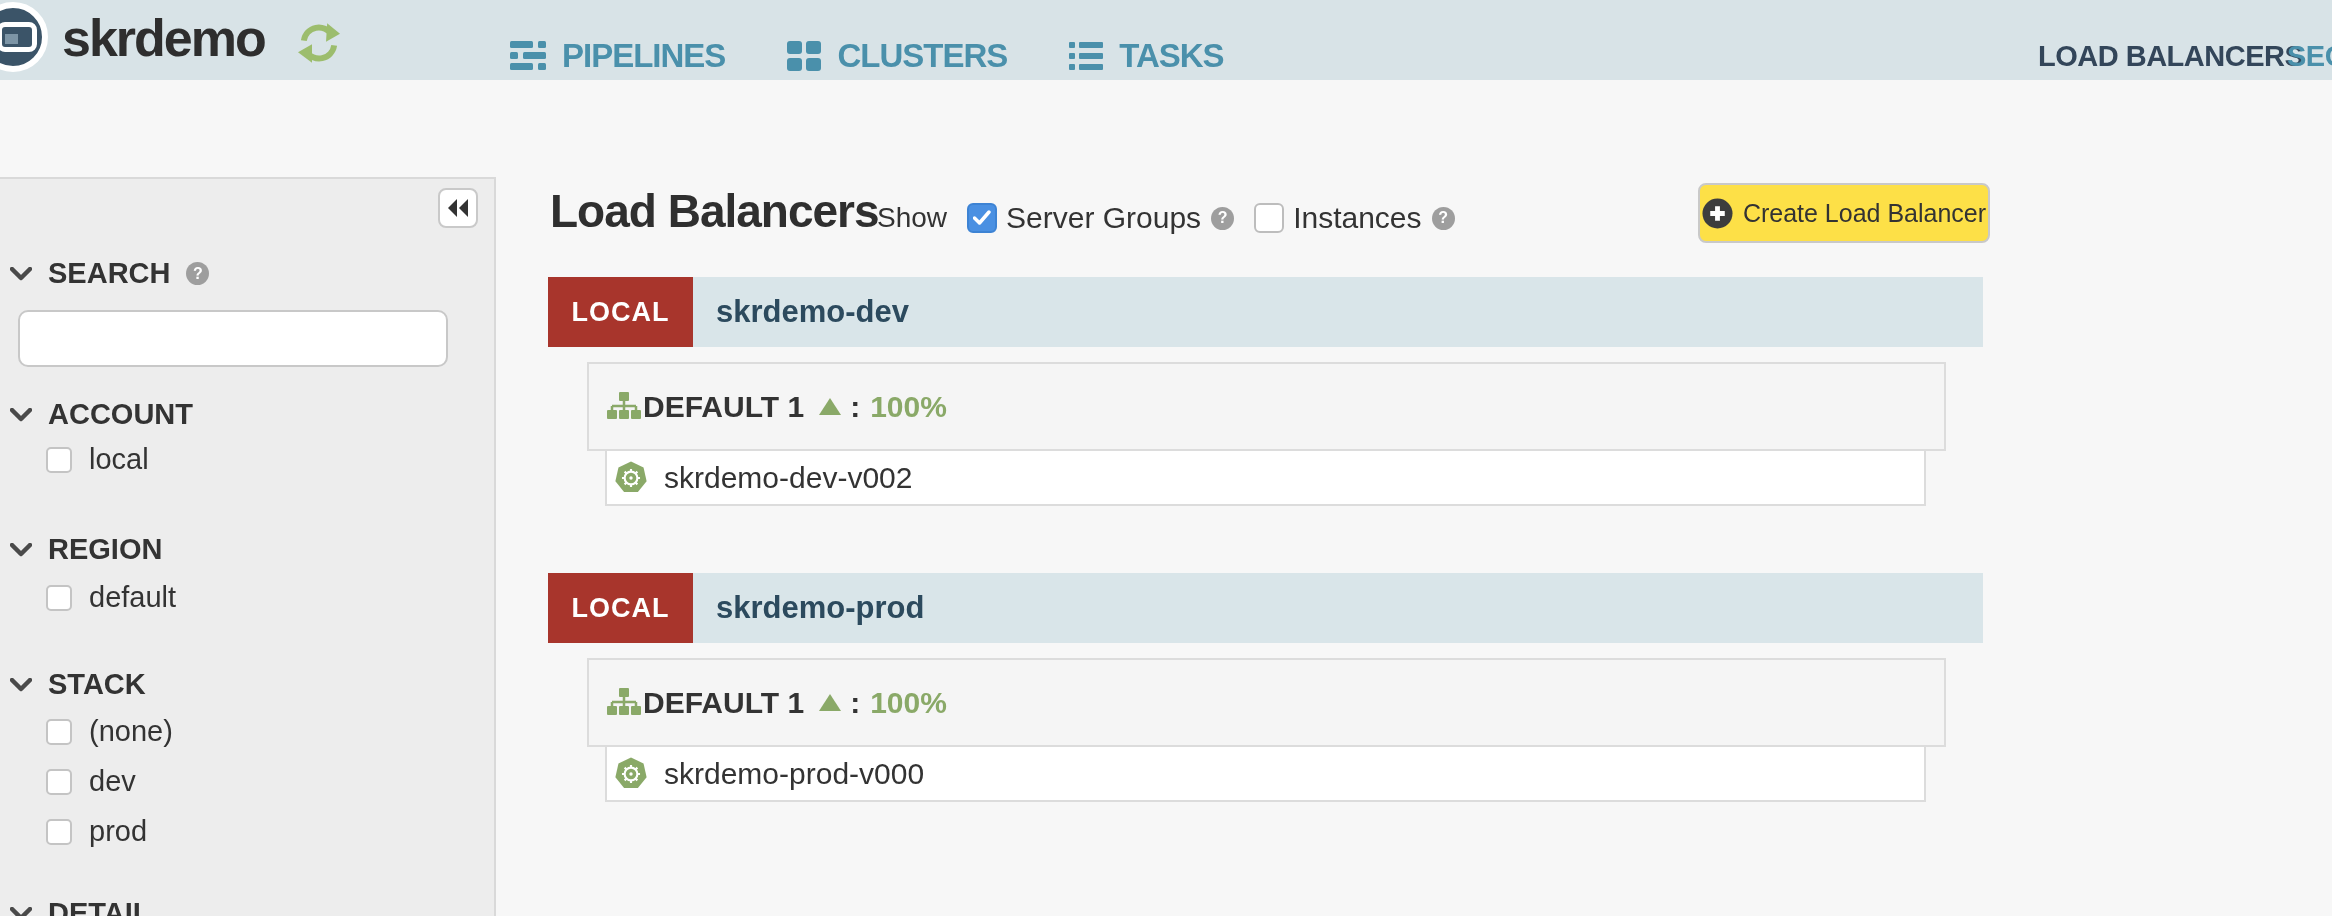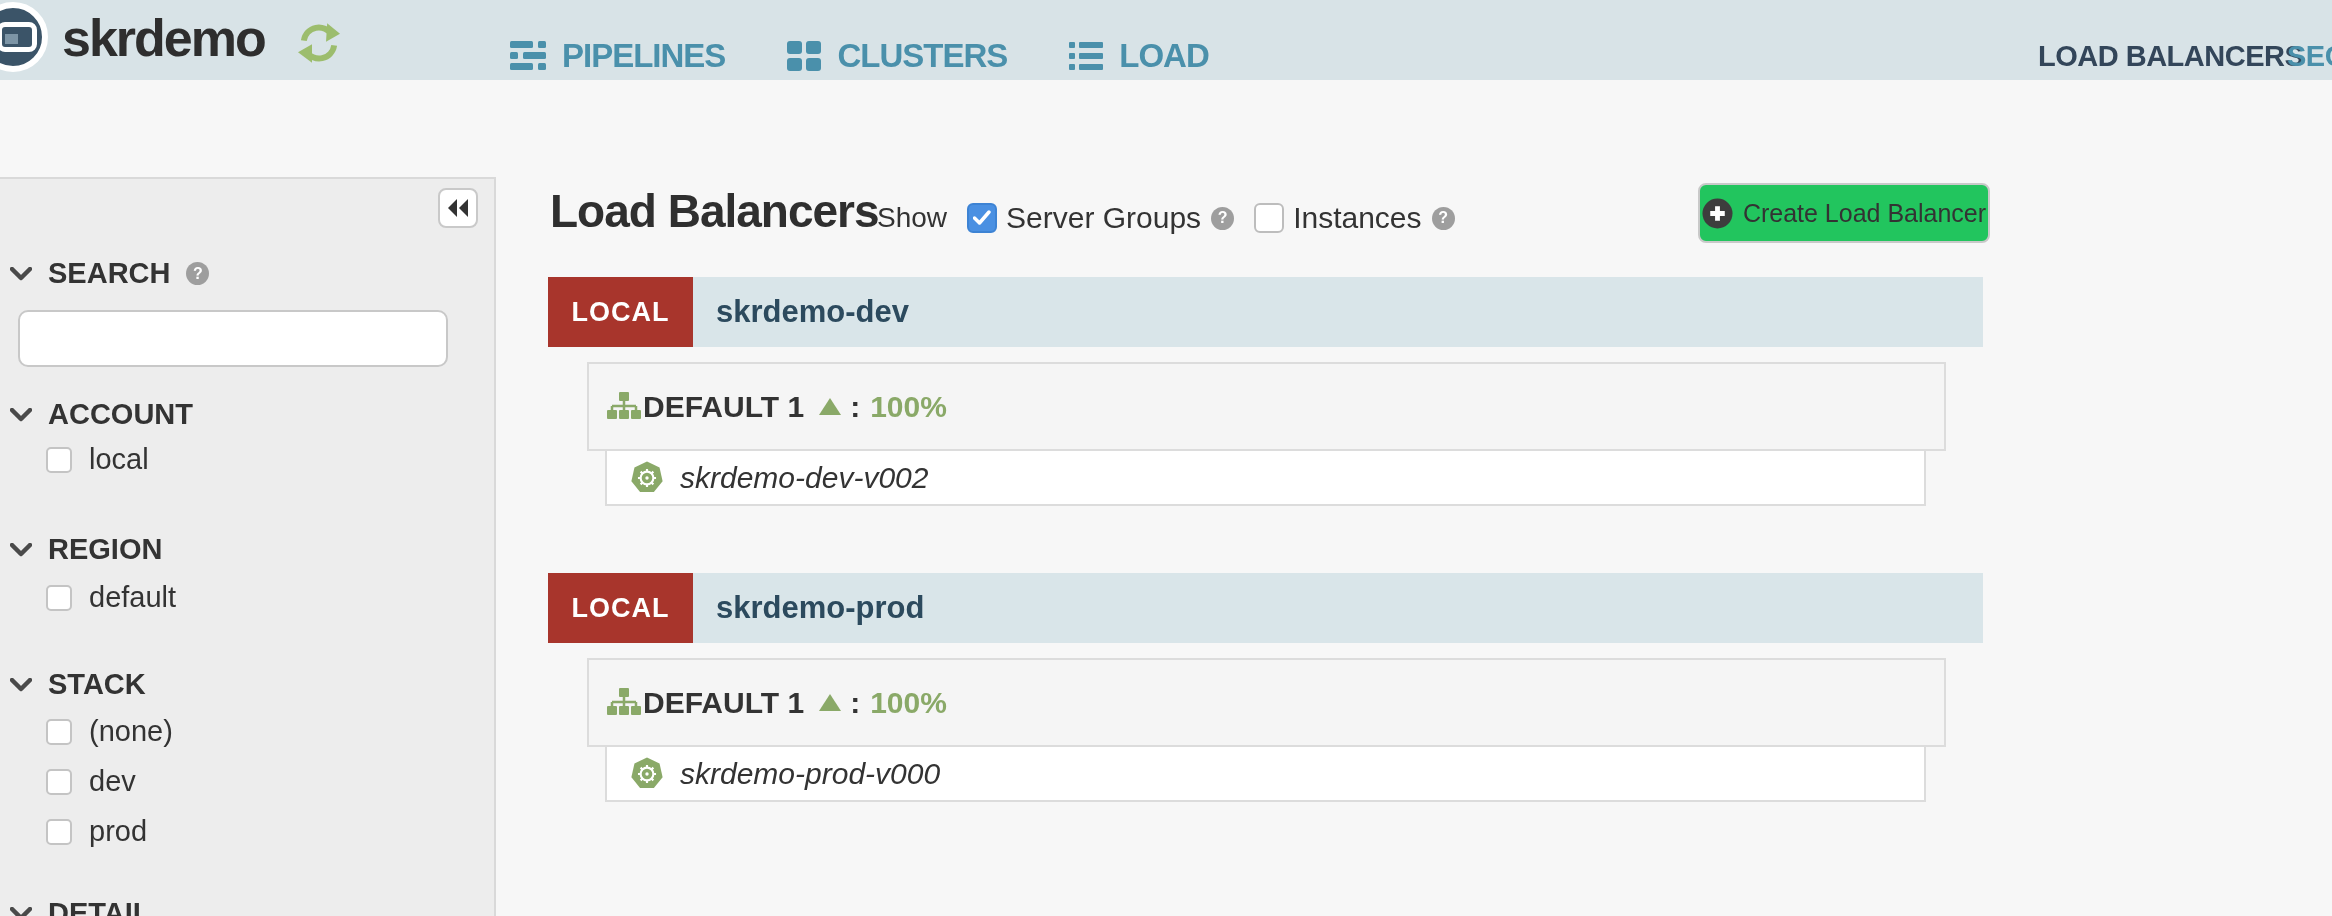--- a/index.html
+++ b/index.html
@@ -59,21 +59,21 @@
   
   .page-title{position:absolute;left:550px;top:188px;font-size:46px;font-weight:bold;
         letter-spacing:-1px;color:#2f2f2f;line-height:46px;}
   .show-row{position:absolute;left:877px;top:200px;height:36px;display:flex;align-items:center;}
   .show-label{font-size:28px;color:#333;}
   .toggle-cb{width:30px;height:30px;border-radius:6px;background:#fff;border:2px solid #bdbdbd;
         margin-left:20px;display:flex;align-items:center;justify-content:center;cursor:pointer;flex:none;}
   .toggle-cb.checked{background:var(--checkbox-blue);border-color:#3d83d4;}
   .toggle-label{font-size:30px;color:#333;margin-left:9px;}
   .show-row .help-icon{margin-left:10px;}
-  .create-btn{position:absolute;left:1698px;top:183px;width:292px;height:60px;background:#22c55e;
+  .create-btn{position:absolute;left:1698px;top:183px;width:292px;height:60px;background:#fde047;
         border:2px solid #c9c9c9;border-radius:8px;display:flex;align-items:center;justify-content:center;
         gap:10px;font-size:25px;color:#333;cursor:pointer;font-family:inherit;}
 
   .card-header{position:absolute;left:548px;width:1435px;height:70px;display:flex;}
   .ch-1{top:277px;} .ch-2{top:573px;}
   .account-badge{width:145px;height:70px;background:var(--badge-red);color:#fff;font-size:27px;
         font-weight:bold;letter-spacing:1px;display:flex;align-items:center;justify-content:center;flex:none;}
   .card-title-bar{flex:1;background:var(--card-header-bg);display:flex;
         align-items:center;padding-left:23px;cursor:pointer;}
   .card-title{font-size:31px;font-weight:bold;color:var(--card-title);}
@@ -82,21 +82,21 @@
         border:2px solid #dcdcdc;display:flex;align-items:center;padding-left:18px;cursor:pointer;}
   .sg-1{top:362px;} .sg-2{top:658px;}
   .sg-icon{display:inline-flex;color:var(--accent-green);flex:none;}
   .sg-name{font-size:30px;font-weight:bold;color:#333;margin-left:2px;}
   .up-tri{width:0;height:0;border-left:11px solid transparent;border-right:11px solid transparent;
         border-bottom:17px solid var(--accent-green);margin-left:15px;}
   .sg-sep{font-size:30px;font-weight:bold;color:#333;margin-left:9px;}
   .sg-health{font-size:30px;font-weight:bold;color:var(--accent-green);margin-left:10px;}
 
   .inst-row{position:absolute;left:605px;width:1321px;height:57px;background:#fff;
-        border:2px solid #dcdcdc;display:flex;align-items:center;padding-left:23px;gap:16px;cursor:pointer;font-style:italic;}
+        border:2px solid #dcdcdc;display:flex;align-items:center;padding-left:7px;gap:16px;cursor:pointer;}
   .in-1{top:449px;} .in-2{top:745px;}
   .k8s{display:inline-flex;color:var(--accent-green);flex:none;}
   .inst-name{font-size:30px;color:#333;}
 </style>
 </head>
 <body>
 
 <div class="screen">
 
   <header class="topbar">
@@ -146,21 +146,21 @@
         <span class="nicon">
           <svg viewBox="0 0 34 30" width="34" height="30" fill="currentColor">
             <rect x="0" y="1" width="6" height="6" rx="1"></rect>
               <rect x="10" y="1" width="24" height="6" rx="1"></rect>
             <rect x="0" y="12" width="6" height="6" rx="1"></rect>
               <rect x="10" y="12" width="24" height="6" rx="1"></rect>
             <rect x="0" y="23" width="6" height="6" rx="1"></rect>
               <rect x="10" y="23" width="24" height="6" rx="1"></rect>
           </svg>
         </span>
-        <span>LOAD</span>
+        <span>TASKS</span>
       </a>
     </nav>
 
     <a class="right-nav-item active rn-lb">
       <span>LOAD BALANCERS</span>
     </a>
     <a class="right-nav-item rn-sec">
       <span>SEC</span>
     </a>
     <div class="notch"></div>

